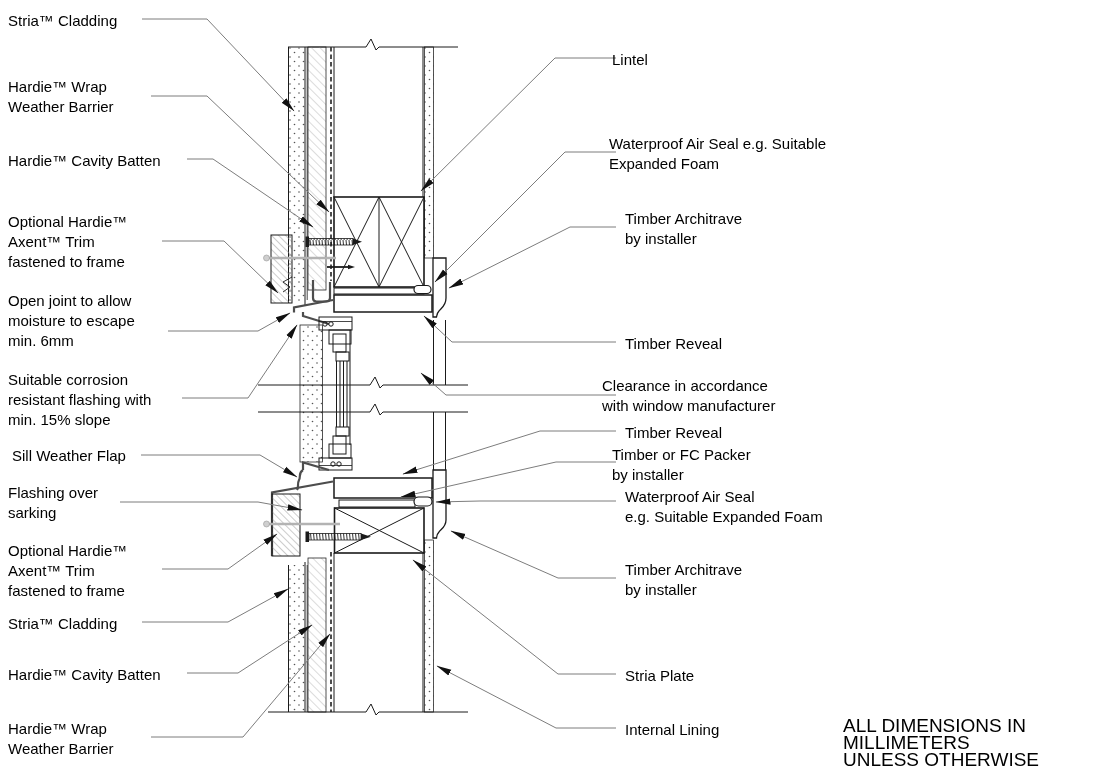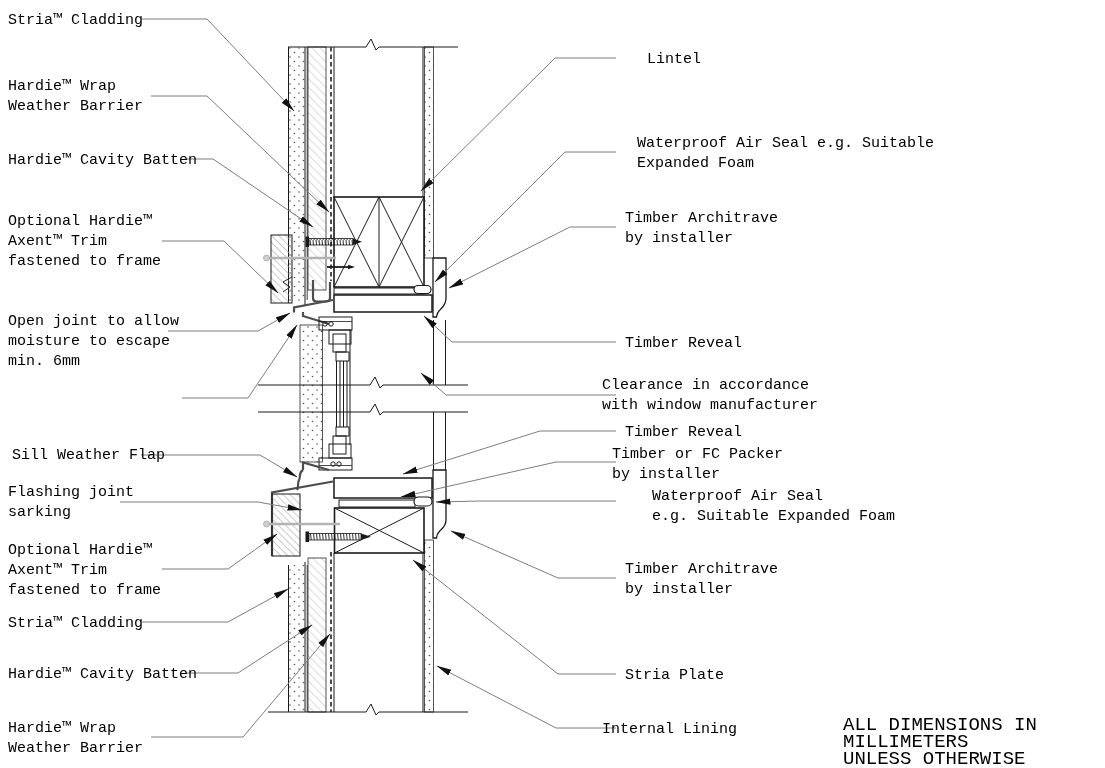--- a/index.html
+++ b/index.html
@@ -1,17 +1,17 @@
 <!DOCTYPE html>
 <html><head>
 <meta charset="utf-8">
 <style>
   html,body{margin:0;padding:0;background:#fff;}
   .stage{position:relative;width:1105px;height:768px;background:#fff;overflow:hidden;
-         font-family:Liberation Mono, monospace;color:#000;}
+         font-family:Liberation Sans, sans-serif;color:#000;}
   .art{position:absolute;left:0;top:0;}
   .lbl{position:absolute;font-size:15px;line-height:20px;white-space:pre-line;color:#000;}
   .note{position:absolute;font-size:19px;line-height:17px;white-space:pre-line;color:#000;}
 </style>
 </head>
 <body>
 
 <div class="stage">
 
 <svg class="art" width="1105" height="768" viewBox="0 0 1105 768">
@@ -186,48 +186,51 @@
   </g>
 </svg>
 
 <div class="lbl" style="left:8px;top:11px">Stria™ Cladding</div>
 <div class="lbl" style="left:8px;top:77px">Hardie™ Wrap
 Weather Barrier</div>
 <div class="lbl" style="left:8px;top:151px">Hardie™ Cavity Batten</div>
 <div class="lbl" style="left:8px;top:212px">Optional Hardie™
 Axent™ Trim
 fastened to frame</div>
-<div class="lbl" style="left:8px;top:312px">Open joint to allow
+<div class="lbl" style="left:8px;top:291px">Open joint to allow
 moisture to escape
 min. 6mm</div>
+<div class="lbl" style="left:8px;top:370px">Suitable corrosion
+resistant flashing with
+min. 15% slope</div>
 <div class="lbl" style="left:12px;top:446px">Sill Weather Flap</div>
-<div class="lbl" style="left:8px;top:483px">Flashing joint
+<div class="lbl" style="left:8px;top:483px">Flashing over
 sarking</div>
 <div class="lbl" style="left:8px;top:541px">Optional Hardie™
 Axent™ Trim
 fastened to frame</div>
 <div class="lbl" style="left:8px;top:614px">Stria™ Cladding</div>
 <div class="lbl" style="left:8px;top:665px">Hardie™ Cavity Batten</div>
 <div class="lbl" style="left:8px;top:719px">Hardie™ Wrap
 Weather Barrier</div>
 
-<div class="lbl" style="left:647px;top:50px">Lintel</div>
-<div class="lbl" style="left:637px;top:134px">Waterproof Air Seal e.g. Suitable
+<div class="lbl" style="left:612px;top:50px">Lintel</div>
+<div class="lbl" style="left:609px;top:134px">Waterproof Air Seal e.g. Suitable
 Expanded Foam</div>
 <div class="lbl" style="left:625px;top:209px">Timber Architrave
 by installer</div>
 <div class="lbl" style="left:625px;top:334px">Timber Reveal</div>
 <div class="lbl" style="left:602px;top:376px">Clearance in accordance
 with window manufacturer</div>
 <div class="lbl" style="left:625px;top:423px">Timber Reveal</div>
 <div class="lbl" style="left:612px;top:445px">Timber or FC Packer
 by installer</div>
-<div class="lbl" style="left:652px;top:487px">Waterproof Air Seal
+<div class="lbl" style="left:625px;top:487px">Waterproof Air Seal
 e.g. Suitable Expanded Foam</div>
 <div class="lbl" style="left:625px;top:560px">Timber Architrave
 by installer</div>
 <div class="lbl" style="left:625px;top:666px">Stria Plate</div>
-<div class="lbl" style="left:602px;top:720px">Internal Lining</div>
+<div class="lbl" style="left:625px;top:720px">Internal Lining</div>
 
 <div class="note" style="left:843px;top:717px">ALL DIMENSIONS IN MILLIMETERS
 UNLESS OTHERWISE SPECIFIED</div>
 
 </div>
 
 </body></html>

